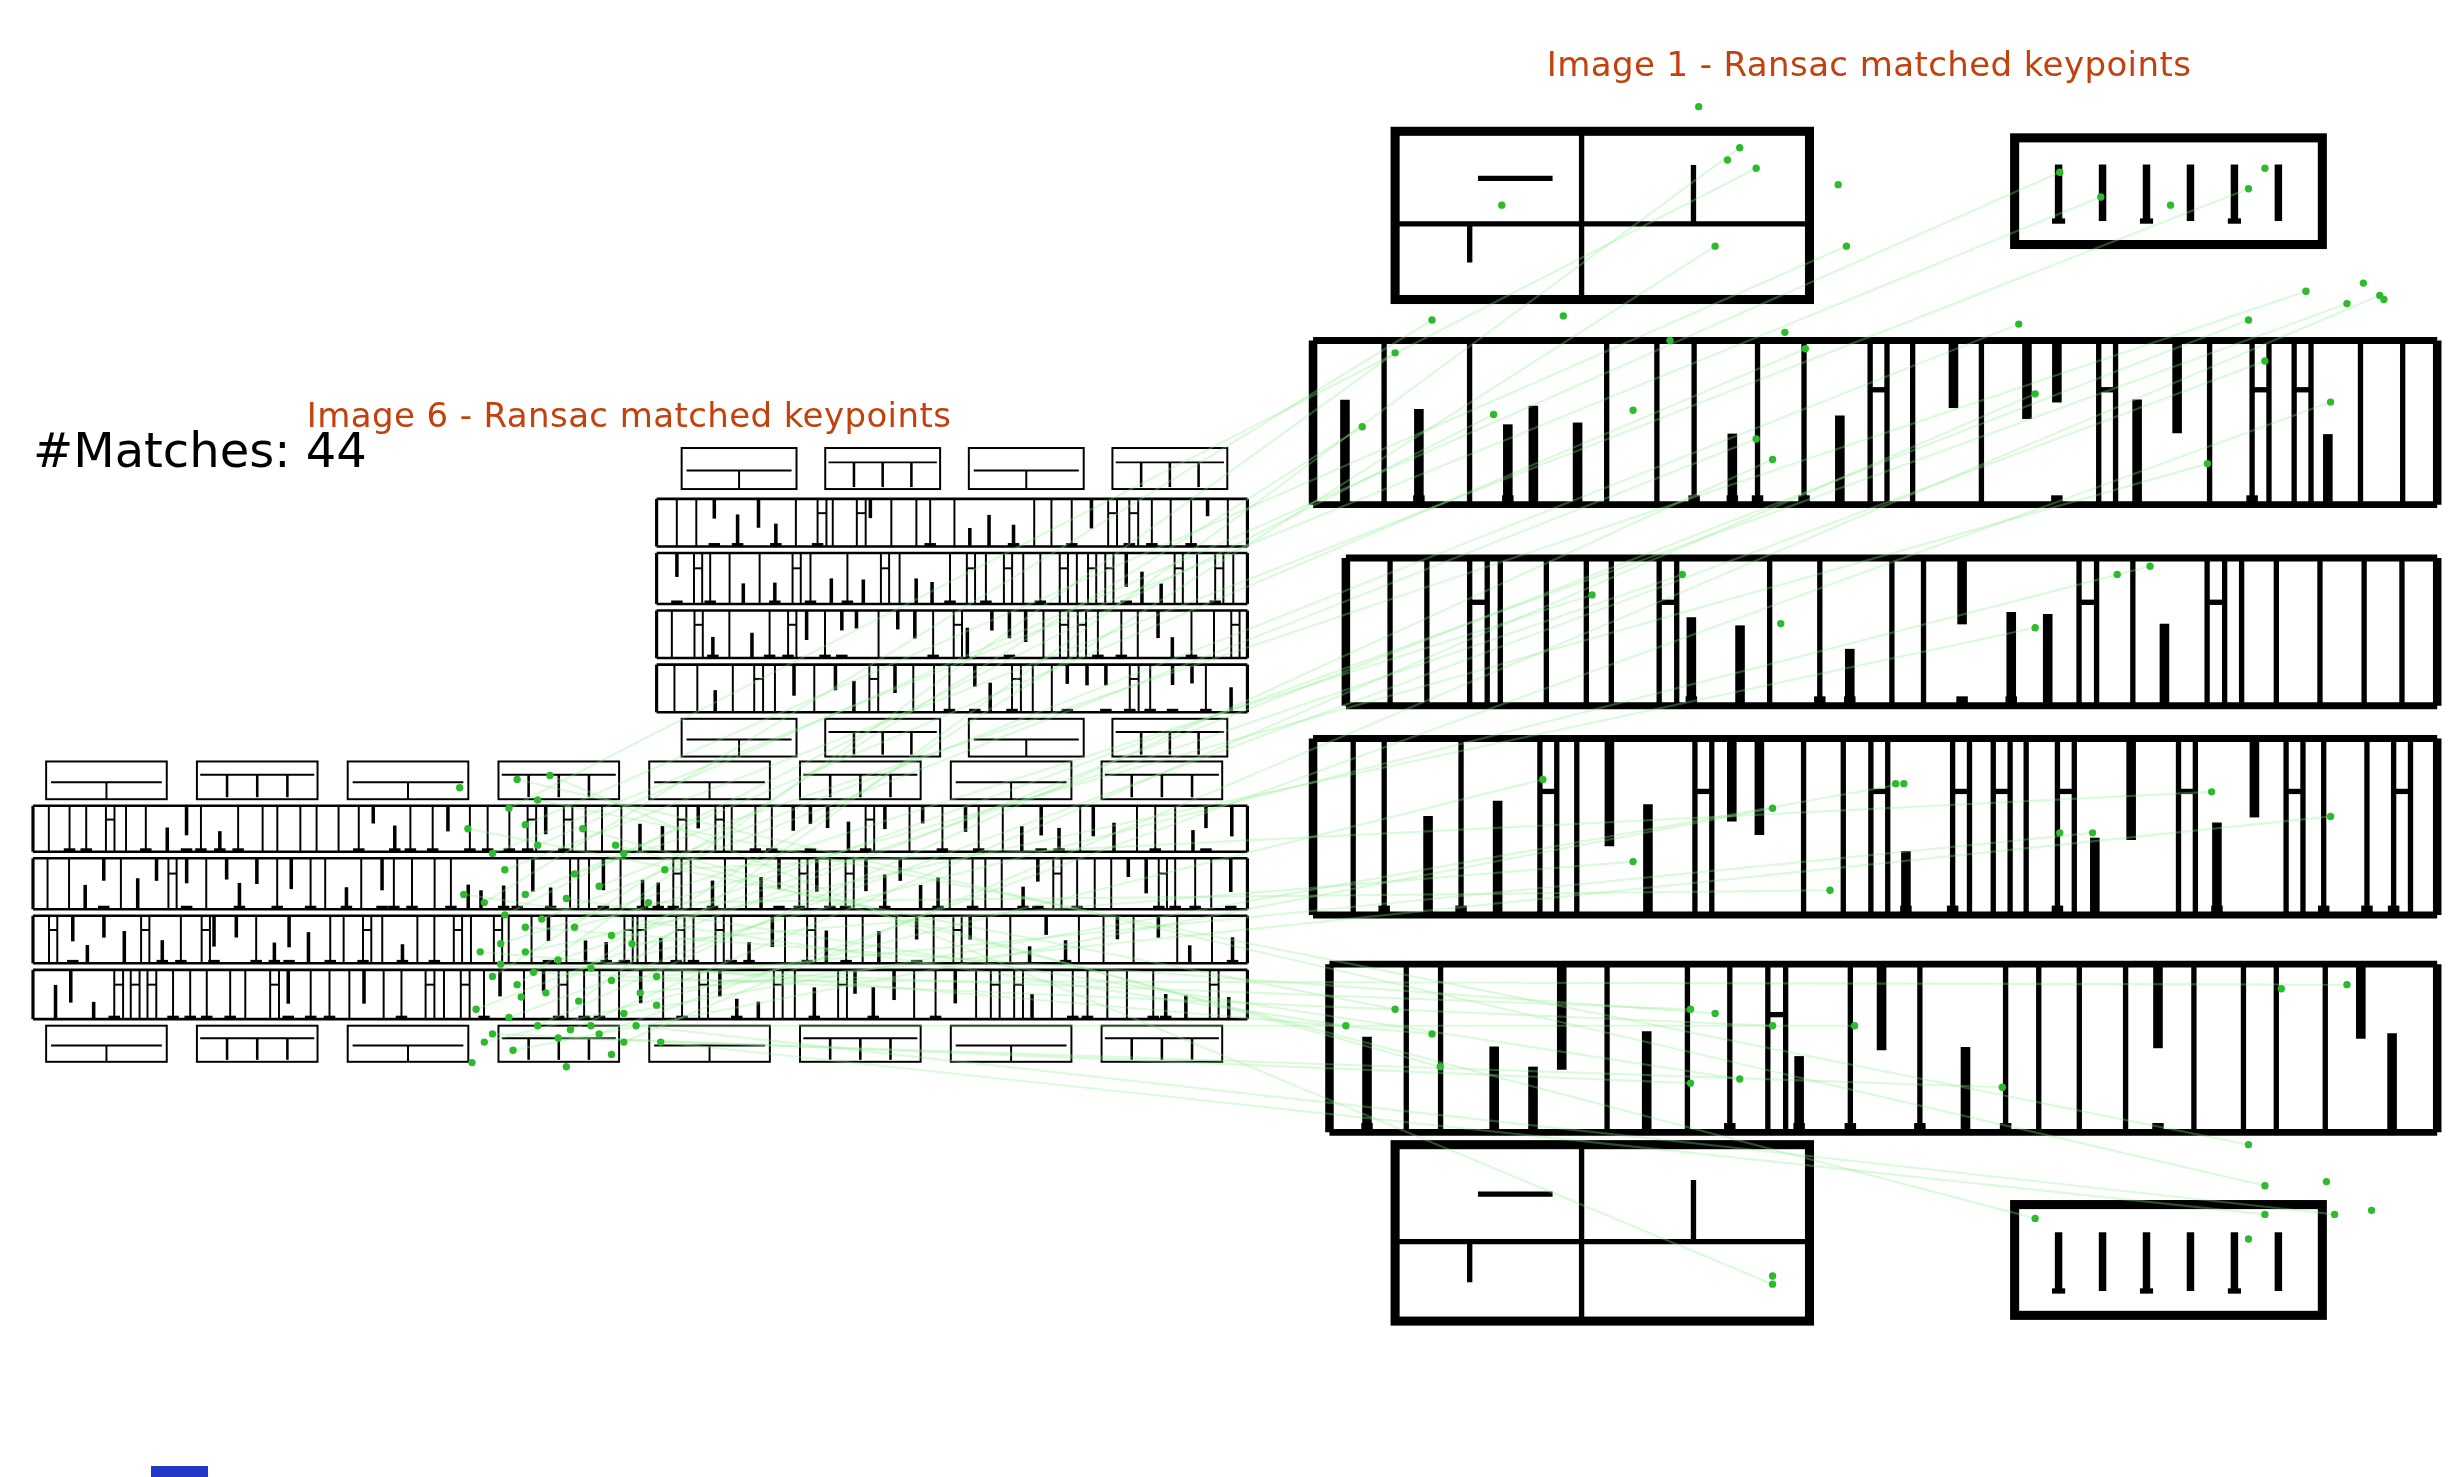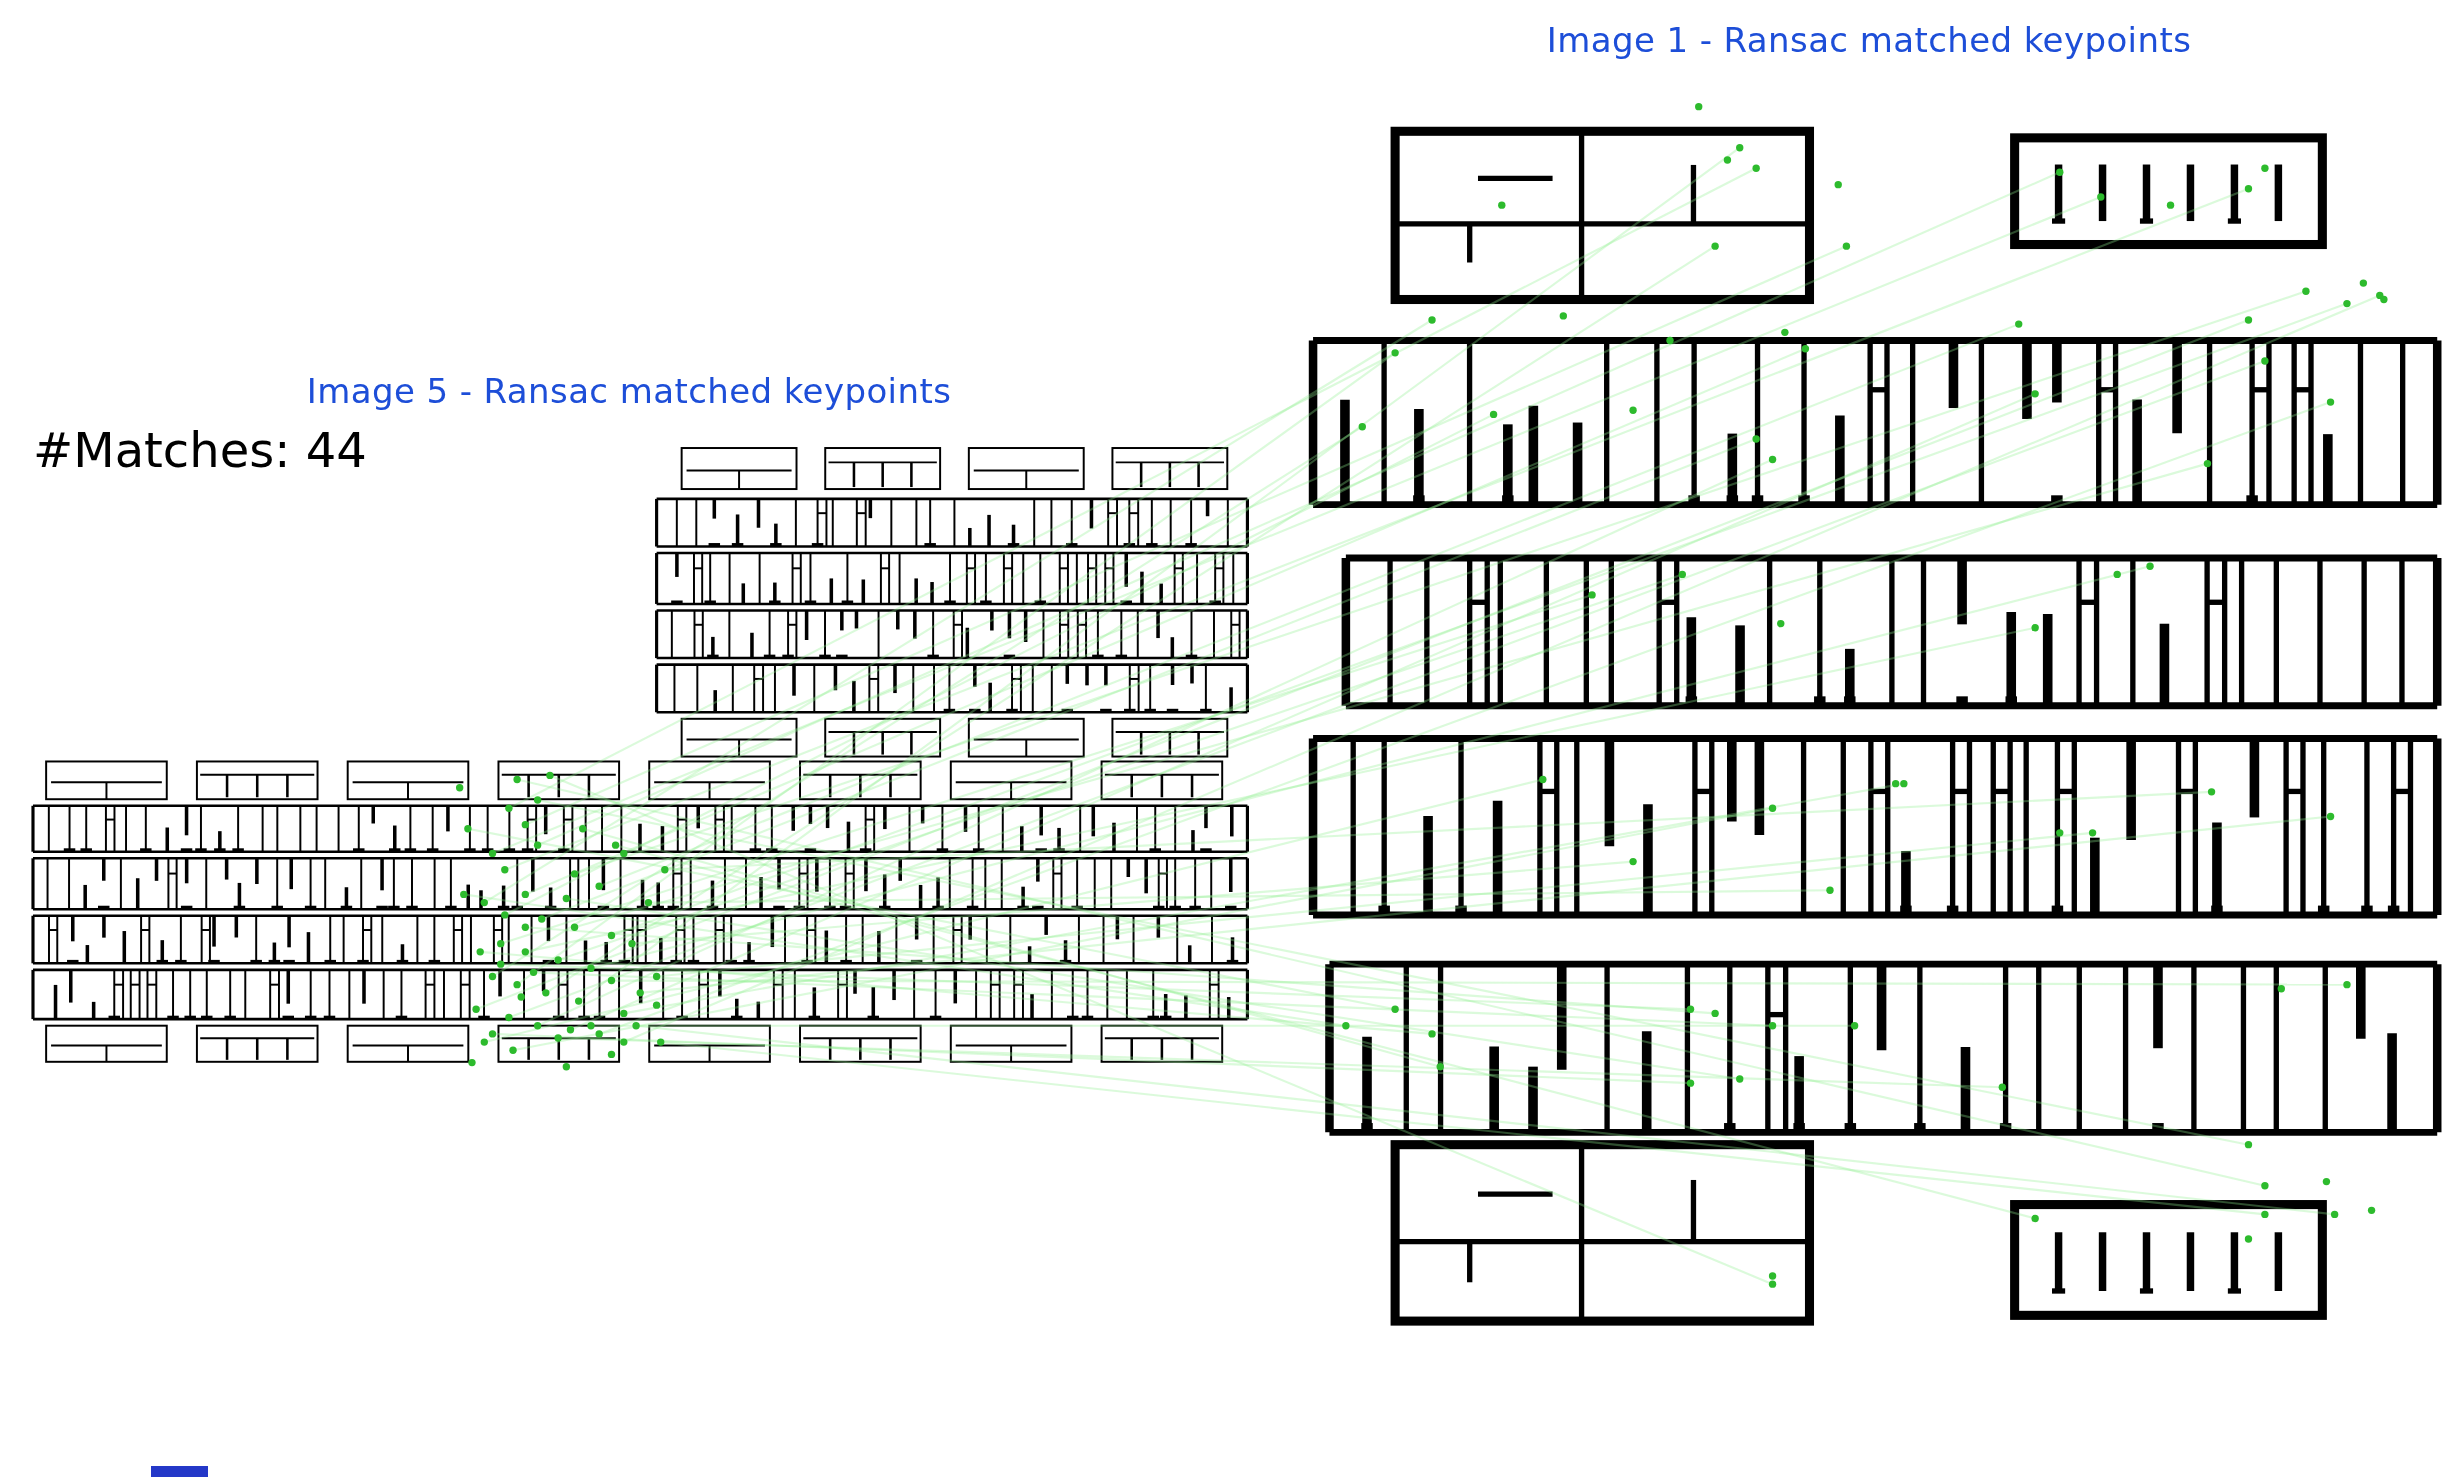--- a/index.html
+++ b/index.html
@@ -1,31 +1,31 @@
 <!DOCTYPE html>
 <html style="font-size:13px"><head>
 <meta charset="utf-8">
 <style>
   html,body{margin:0;padding:0;background:#ffffff;}
   .figure{position:relative;width:2462px;height:1477px;background:#ffffff;
           font-family:"DejaVu Sans", sans-serif;overflow:hidden;}
-  .title{position:absolute;transform:translateX(-50%);font-size:34px;color:#1d4ed8;
-         white-space:nowrap;letter-spacing:0.4px;}
+  .title{position:absolute;transform:translateX(-50%);font-size:34px;color:#c2410c;
+         white-space:nowrap;letter-spacing:0.4px;margin-top:24px;}
   #title0{left:629px;top:371px;}
   #title1{left:1869px;top:19.7px;}
   .matches-label{position:absolute;left:33px;top:422px;font-size:48px;color:#000;white-space:nowrap;}
   .plan-canvas{position:absolute;left:0;top:0;}
   .blue-mark{position:absolute;left:151px;top:1466px;width:57px;height:11.5px;}
 </style>
 </head>
 <body>
 
 <div class="figure">
 
-  <div class="title" id="title0">Image 5 - Ransac matched keypoints</div>
+  <div class="title" id="title0">Image 6 - Ransac matched keypoints</div>
 
   <div class="title" id="title1">Image 1 - Ransac matched keypoints</div>
 
   <div class="matches-label">#Matches: 44</div>
 
   <svg class="plan-canvas" id="plan-canvas" width="2462" height="1477" viewBox="0 0 3000 1800">
       <rect x="830.5" y="546" width="140" height="50" fill="none" stroke="#000000" stroke-width="2.4"></rect>
       <line x1="836.5" y1="573.5" x2="964.5" y2="573.5" stroke="#000000" stroke-width="2.4"></line>
       <line x1="900.5" y1="573.5" x2="900.5" y2="596" stroke="#000000" stroke-width="2.4"></line>
       <rect x="1005.5" y="546" width="140" height="50" fill="none" stroke="#000000" stroke-width="2.4"></rect>

